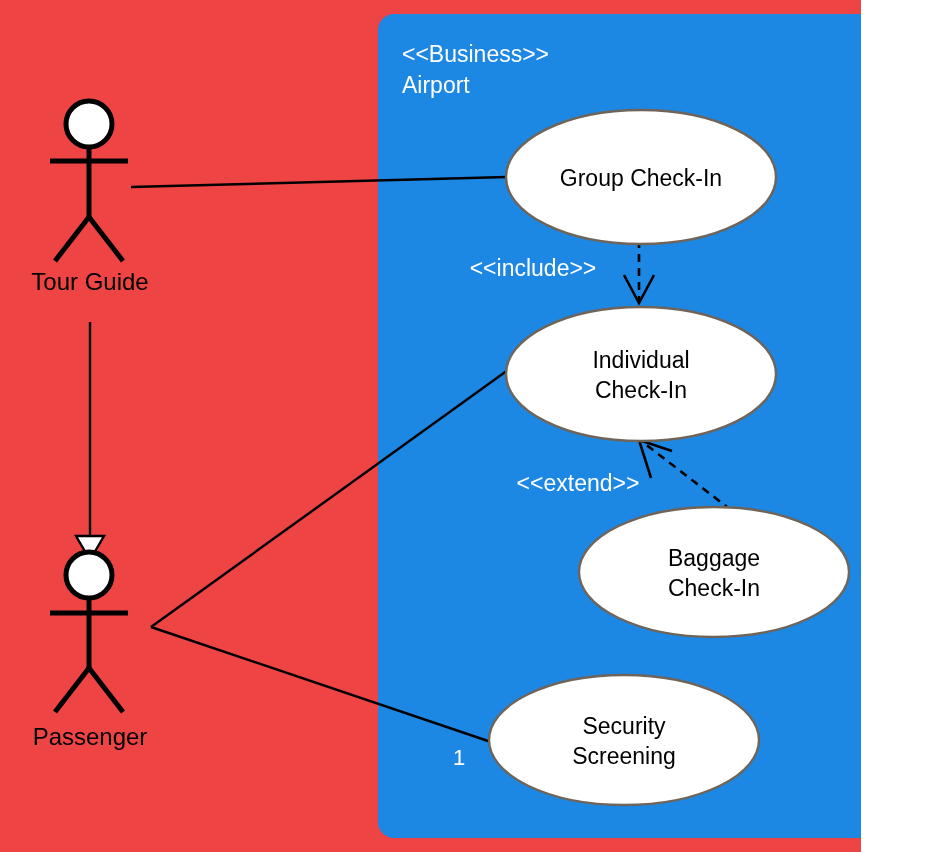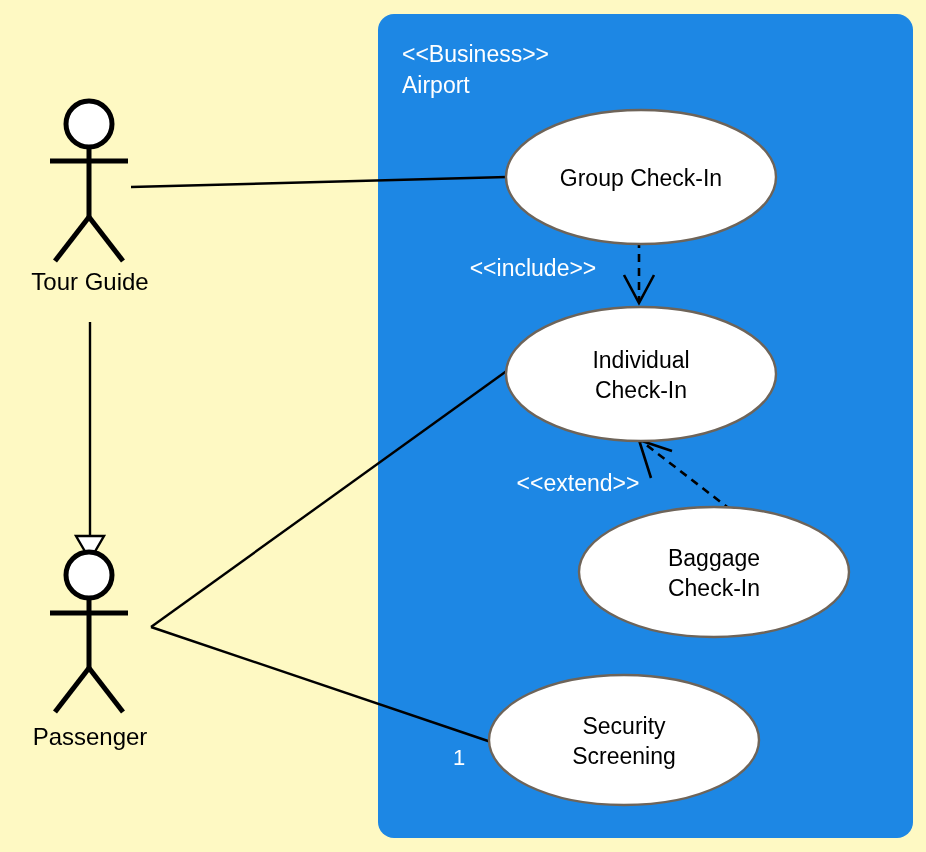--- a/index.html
+++ b/index.html
@@ -5,23 +5,23 @@
   html, body {
     margin: 0;
     padding: 0;
     background: #ffffff;
   }
   body {
     font-family: "Liberation Sans", sans-serif;
   }
   #diagram-canvas {
     position: relative;
-    width: 926px;
+    width: 861px;
     height: 852px;
-    background: #fef9c3;
+    background: #ef4444;
     overflow: hidden;
   }
   #diagram-svg {
     position: absolute;
     left: 0;
     top: 0;
     width: 926px;
     height: 852px;
   }
   .sys-label {

